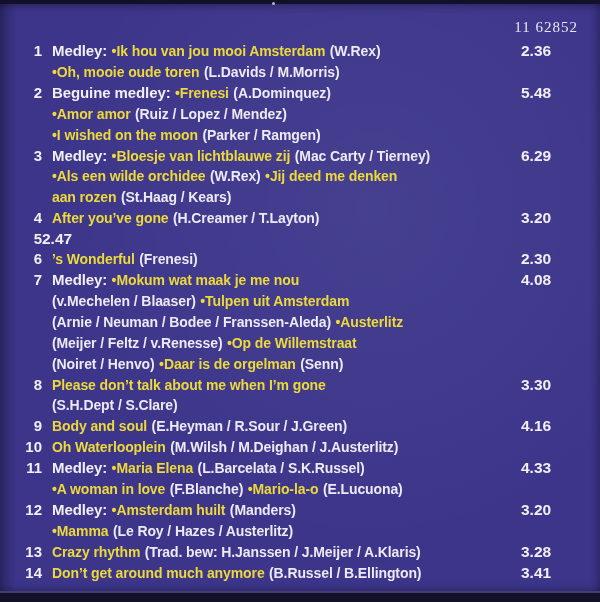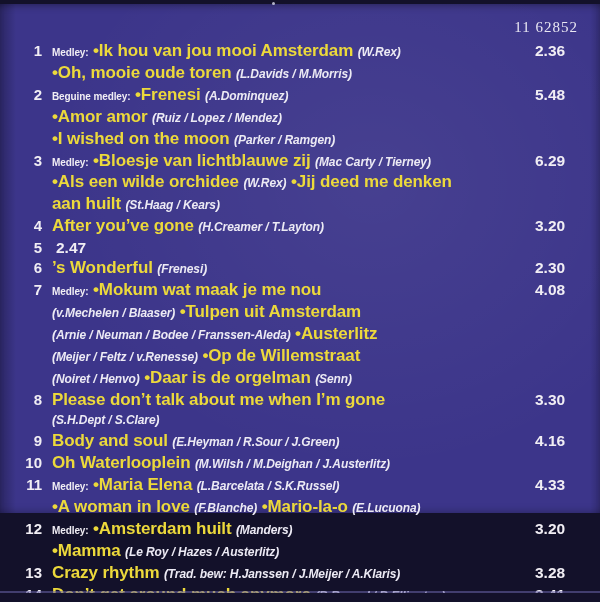--- a/index.html
+++ b/index.html
@@ -3,21 +3,21 @@
 <meta charset="utf-8">
 <style>
   html,body{margin:0;padding:0;}
   body{
     width:600px;height:602px;position:relative;overflow:hidden;
     background:#13112a;
     font-family:"Liberation Sans", sans-serif;
   }
   .cover{position:absolute;inset:0;}
   .panel{
-    position:absolute;left:0;right:0;top:4px;height:509px;
+    position:absolute;left:0;right:0;top:4px;height:587px;
     background:
       radial-gradient(ellipse at 62% 35%, rgba(255,255,255,0.055), rgba(255,255,255,0) 62%),
       linear-gradient(90deg, rgba(0,0,0,0.28) 0px, rgba(0,0,0,0) 16px),
       linear-gradient(270deg, rgba(0,0,0,0.18) 0px, rgba(0,0,0,0) 10px),
       #3c358a;
     box-shadow: inset 0 6px 8px -6px rgba(0,0,0,.5), inset 0 -6px 8px -6px rgba(0,0,0,.35);
   }
   .bottom-light{position:absolute;left:0;right:0;top:591px;height:2px;background:#6a64a8;opacity:.55;}
   .bottom-dark{position:absolute;left:0;right:0;top:593px;height:9px;background:#13112a;}
   .speck{position:absolute;left:272px;top:2px;width:3px;height:3px;border-radius:50%;background:#cfd0e2;opacity:.85;}
@@ -30,29 +30,29 @@
 
   .tracklist{position:absolute;left:0;right:0;top:37px;}
   .track{display:flex;align-items:flex-start;}
   .num{
     width:42px;flex:0 0 42px;text-align:right;
     color:#f1eef4;font-weight:bold;font-size:15px;line-height:19.9px;
   }
   .titles{flex:1 1 auto;padding-left:10px;min-width:0;}
   .line{line-height:19.9px;white-space:nowrap;}
   .seg{letter-spacing:-0.1px;}
-  .seg.label{color:#f1eef4;font-weight:bold;font-size:10px;}
-  .seg.song{color:#ecd93b;font-weight:bold;font-size:17px;}
-  .seg.credit{color:#eceaf4;font-style:italic;font-weight:bold;font-size:12px;}
+  .seg.label{color:#f1eef4;font-weight:bold;font-size:15px;}
+  .seg.song{color:#ecd93b;font-weight:bold;font-size:14px;}
+  .seg.credit{color:#eceaf4;font-weight:bold;font-size:14px;}
   .dur{
     width:79px;flex:0 0 79px;padding-left:0;
     color:#f1eef4;font-weight:bold;font-size:15.5px;line-height:19.9px;
     text-align:left;
   }
-  .dur-inner{display:inline-block;margin-left:14px;}
+  .dur-inner{display:inline-block;}
 </style>
 </head>
 <body>
 
 <div class="cover">
   <div class="panel">
     <div class="catalog">11 62852</div>
 
     <div class="tracklist">
 
@@ -71,21 +71,21 @@
             <div class="line"><span class="seg song">•Amor amor</span> <span class="seg credit">(Ruiz / Lopez / Mendez)</span></div>
             <div class="line"><span class="seg song">•I wished on the moon</span> <span class="seg credit">(Parker / Ramgen)</span></div>
           </div>
           <div class="dur"><span class="dur-inner">5.48</span></div>
         </div>
         <div class="track">
           <div class="num">3</div>
           <div class="titles">
             <div class="line"><span class="seg label">Medley:</span> <span class="seg song">•Bloesje van lichtblauwe zij</span> <span class="seg credit">(Mac Carty / Tierney)</span></div>
             <div class="line"><span class="seg song">•Als een wilde orchidee</span> <span class="seg credit">(W.Rex)</span> <span class="seg song">•Jij deed me denken</span></div>
-            <div class="line"><span class="seg song">aan huilt</span> <span class="seg credit">(St.Haag / Kears)</span></div>
+            <div class="line"><span class="seg song">aan rozen</span> <span class="seg credit">(St.Haag / Kears)</span></div>
           </div>
           <div class="dur"><span class="dur-inner">6.29</span></div>
         </div>
         <div class="track">
           <div class="num">4</div>
           <div class="titles">
             <div class="line"><span class="seg song">After you’ve gone</span> <span class="seg credit">(H.Creamer / T.Layton)</span></div>
           </div>
           <div class="dur"><span class="dur-inner">3.20</span></div>
         </div>

